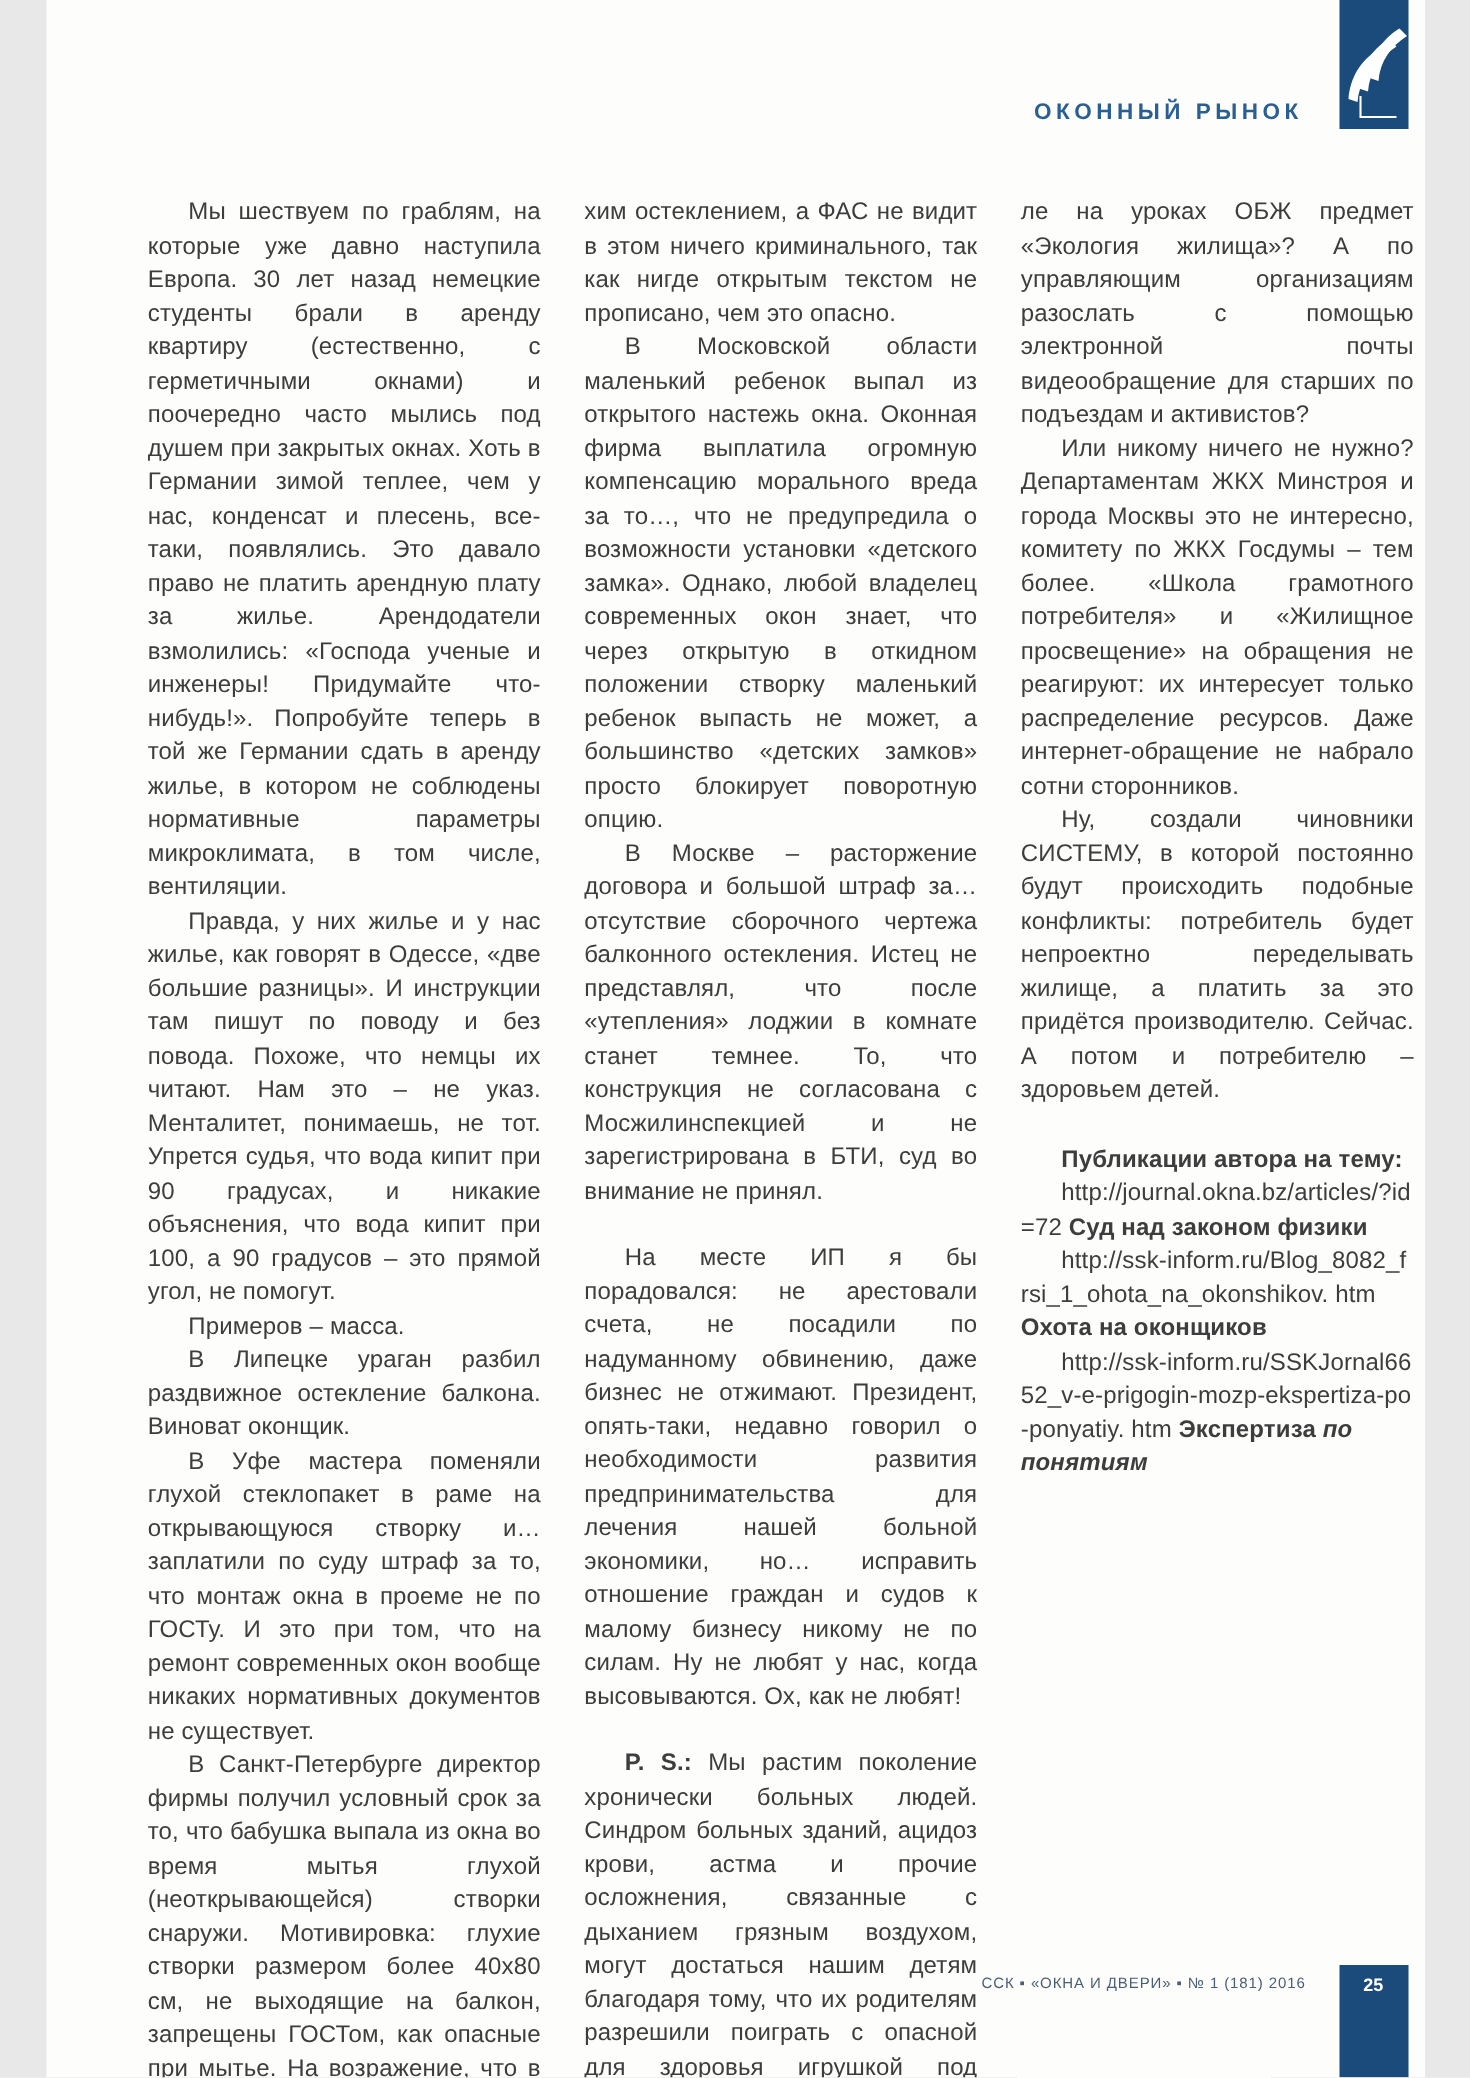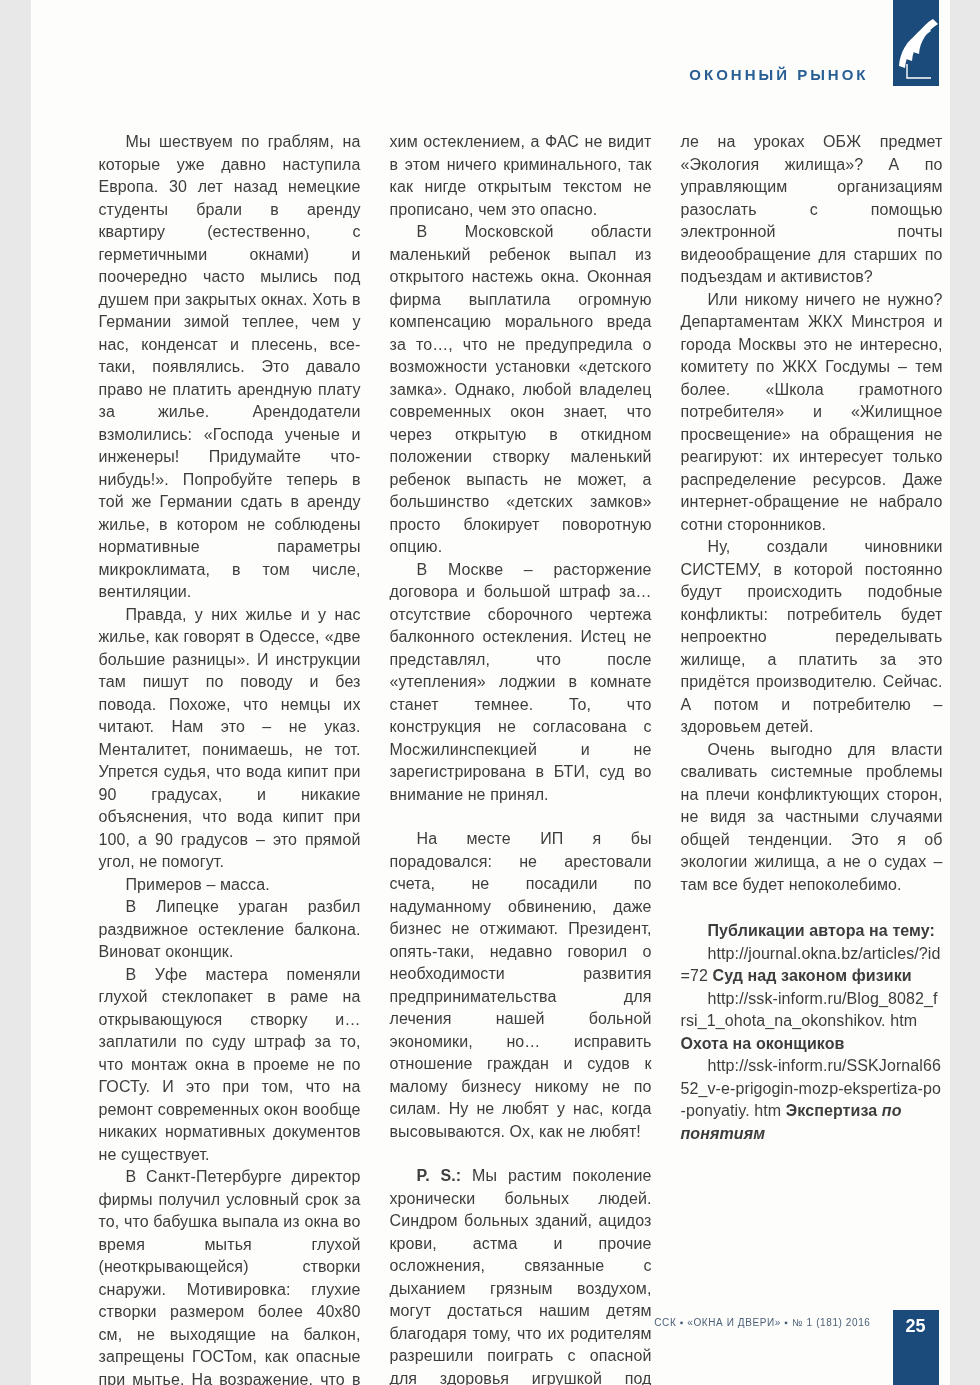--- a/index.html
+++ b/index.html
@@ -41,21 +41,21 @@
     position:absolute; top:1317px; left:0; width:840px; text-align:right;
     font-size:10px; letter-spacing:0.6px; font-weight:500;
     color:var(--footer, #4a5f76);
   }
   .page-num-box {
     position:absolute; left:862px; top:1310px; width:46px; height:75px;
     background:var(--navy, #1a4b7a);
   }
   .page-num {
     display:block; margin-top:6px; text-align:center;
-    color:#ffffff; font-size:18px; font-weight:700;
+    color:#ffffff; font-size:12px; font-weight:700;
   }
 </style>
 </head>
 <body>
 
 <div class="page">
 
   <div class="section-title">ОКОННЫЙ РЫНОК</div>
 
   <div class="logo-box">
@@ -87,21 +87,20 @@
       <p>В Московской области маленький ребенок выпал из открытого настежь окна. Оконная фирма выплатила огромную компенсацию морального вреда за то…, что не предупредила о возможности установки «детского замка». Однако, любой владелец современных окон знает, что через открытую в откидном положении створку маленький ребенок выпасть не может, а большинство «детских замков» просто блокирует поворотную опцию.</p>
       <p>В Москве – расторжение договора и большой штраф за… отсутствие сборочного чертежа балконного остекления. Истец не представлял, что после «утепления» лоджии в комнате станет темнее. То, что конструкция не согласована с Мосжилинспекцией и не зарегистрирована в БТИ, суд во внимание не принял.</p>
       <p class="gap">На месте ИП я бы порадовался: не арестовали счета, не посадили по надуманному обвинению, даже бизнес не отжимают. Президент, опять-таки, недавно говорил о необходимости развития предпринимательства для лечения нашей больной экономики, но… исправить отношение граждан и судов к малому бизнесу никому не по силам. Ну не любят у нас, когда высовываются. Ох, как не любят!</p>
       <p class="gap"><span class="ps-label">P. S.:</span><span> Мы растим поколение хронически больных людей. Синдром больных зданий, ацидоз крови, астма и прочие осложнения, связанные с дыханием грязным воздухом, могут достаться нашим детям благодаря тому, что их родителям разрешили поиграть с опасной для здоровья игрушкой под названием «квартира». Так, может быть, ввести  в шко-</span></p>
     </div>
 
     <div class="col">
       <p class="no-indent">ле на уроках ОБЖ предмет «Экология жилища»? А по управляющим организациям разослать с помощью электронной почты видеообращение для старших по подъездам и активистов?</p>
       <p>Или никому ничего не нужно? Департаментам ЖКХ Минстроя и города Москвы это не интересно, комитету по ЖКХ Госдумы – тем более. «Школа грамотного потребителя» и «Жилищное просвещение» на обращения не реагируют: их интересует только распределение ресурсов. Даже интернет-обращение не набрало сотни сторонников.</p>
       <p>Ну, создали чиновники СИСТЕМУ, в которой постоянно будут происходить подобные конфликты: потребитель будет непроектно переделывать жилище, а платить за это придётся производителю. Сейчас. А потом и потребителю – здоровьем детей.</p>
-      <p>Очень выгодно для власти сваливать системные проблемы на плечи конфликтующих сторон, не видя за частными случаями общей тенденции. Это я об экологии жилища, а не о судах – там все будет непоколебимо.</p>
       <p class="pubs-heading">Публикации автора на тему:</p>
       <p class="pub"><span class="url">http://journal.okna.bz/articles/?id=72 </span><span class="title">Суд над законом физики</span></p>
       <p class="pub"><span class="url">http://ssk-inform.ru/Blog_8082_frsi_1_ohota_na_okonshikov. htm </span><span class="title">Охота на оконщиков</span></p>
       <p class="pub"><span class="url">http://ssk-inform.ru/SSKJornal6652_v-e-prigogin-mozp-ekspertiza-po-ponyatiy. htm </span><span class="title">Экспертиза </span><span class="title-italic">по понятиям</span></p>
 
     </div>
 
   </div>
 
   <div class="journal-line">ССК ▪ «ОКНА И ДВЕРИ» ▪ № 1 (181) 2016</div>

